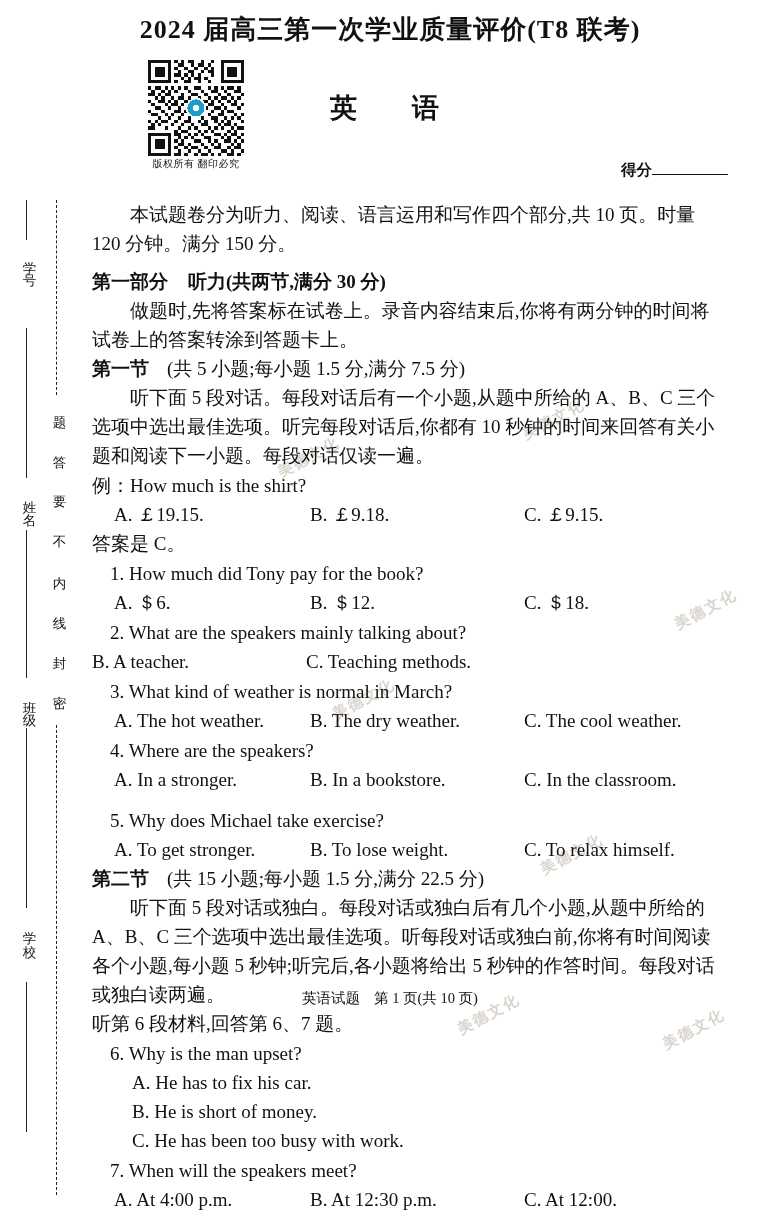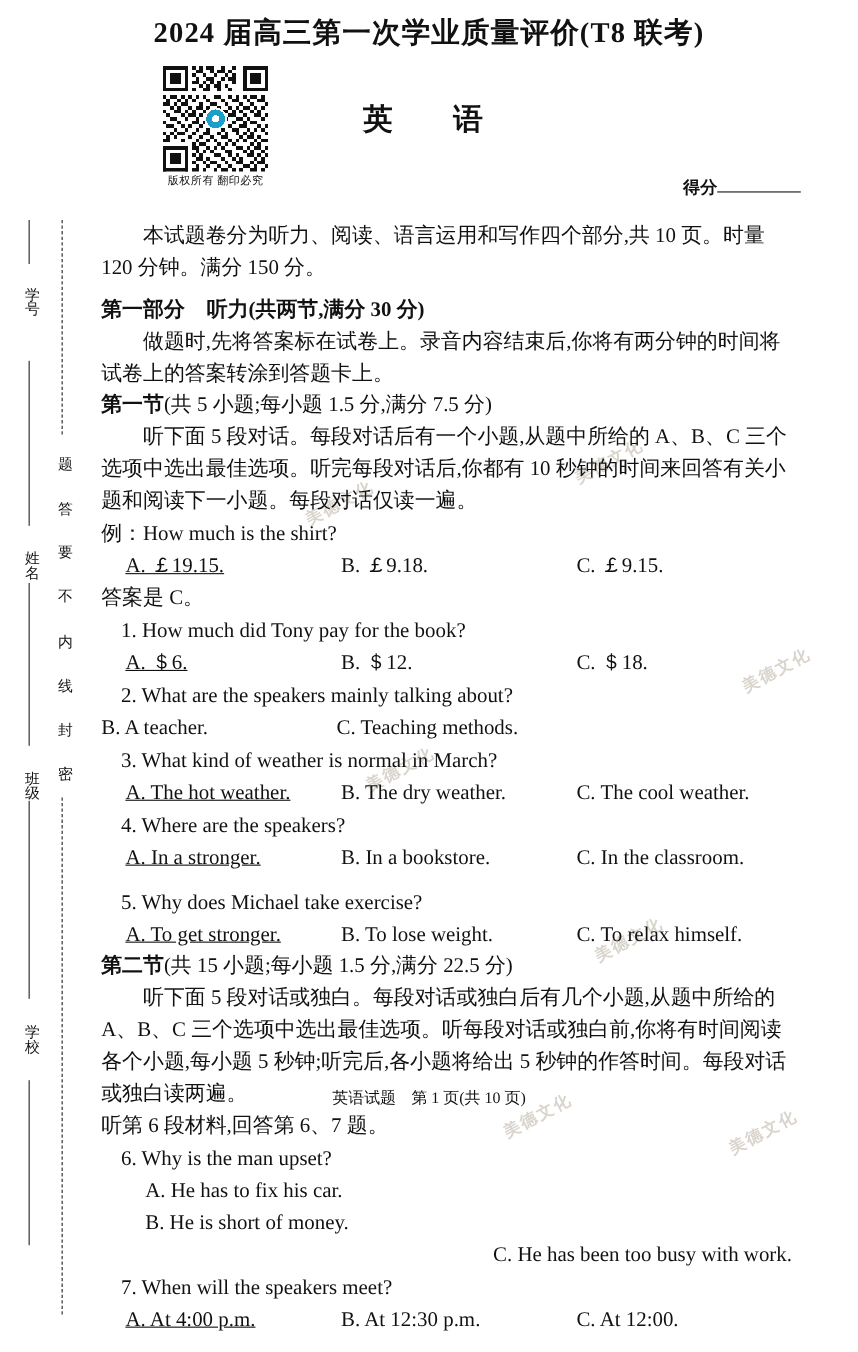--- a/index.html
+++ b/index.html
@@ -128,24 +128,24 @@
   }
   p { margin: 0; }
   .indent { text-indent: 2em; }
   .bold { font-weight: 700; }
   .sec-head { margin-top: 9px; }
   .q { margin-top: 1px; }
   .opts {
     display: flex;
     margin-top: 0;
   }
-  .opts .o1 { width: 196px; flex: 0 0 196px; text-decoration: underline; }
+  .opts .o1 { width: 196px; flex: 0 0 196px; }
   .opts .o2 { width: 214px; flex: 0 0 214px; }
   .opts .o3 { flex: 1 1 auto; }
-  .ml1 { }
+  .ml1 { margin-left: 18px; }
   .ml2 { margin-left: 20px; }
 
   
   .wm {
     position: absolute;
     font-size: 15px;
     color: #d9d4cc;
     font-weight: 700;
     letter-spacing: 2px;
     transform: rotate(-28deg);
@@ -517,21 +517,21 @@
       <span class="bold">第二节</span><span class="ml1">(共 15 小题;每小题 1.5 分,满分 22.5 分)</span>
     </p>
 
     <p class="indent">听下面 5 段对话或独白。每段对话或独白后有几个小题,从题中所给的 A、B、C 三个选项中选出最佳选项。听每段对话或独白前,你将有时间阅读各个小题,每小题 5 秒钟;听完后,各小题将给出 5 秒钟的作答时间。每段对话或独白读两遍。</p>
 
     <p>听第 6 段材料,回答第 6、7 题。</p>
 
     <p class="q" style="padding-left:18px;">6. Why is the man upset?</p>
     <p style="padding-left:40px;">A. He has to fix his car.</p>
     <p style="padding-left:40px;">B. He is short of money.</p>
-    <p style="padding-left:40px;text-align:right;">C. He has been too busy with work.</p>
+    <p style="padding-left:40px;">C. He has been too busy with work.</p>
 
     <p class="q" style="padding-left:18px;">7. When will the speakers meet?</p>
     <div class="opts">
       <span class="o1" style="padding-left:22px;">A. At 4:00 p.m.</span>
       <span class="o2">B. At 12:30 p.m.</span>
       <span class="o3">C. At 12:00.</span>
     </div>
 
   </div>
 

